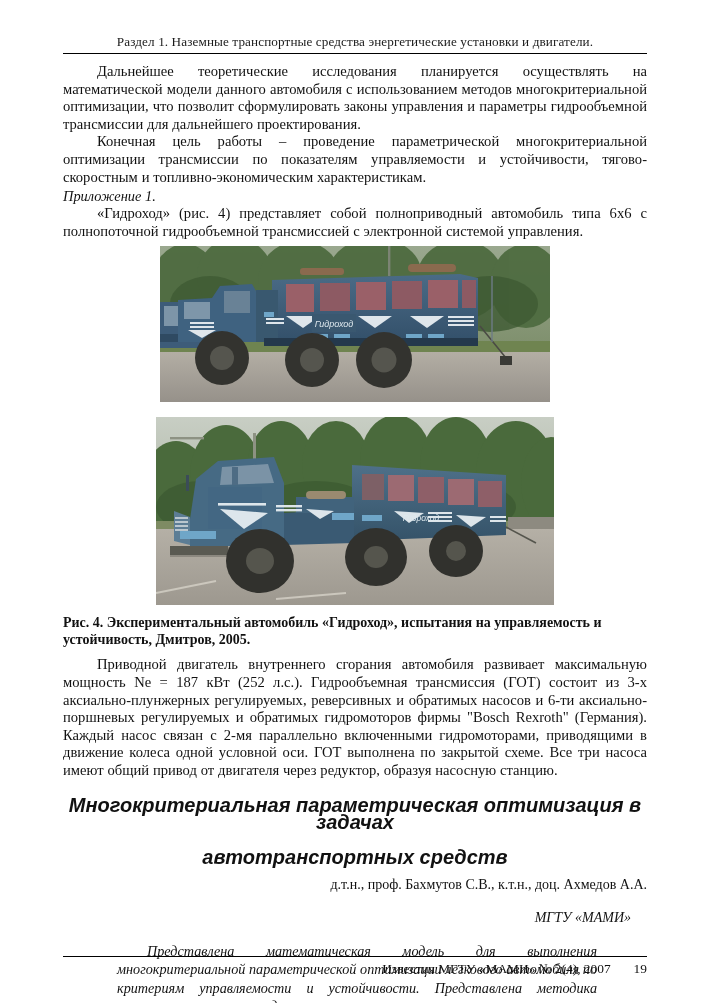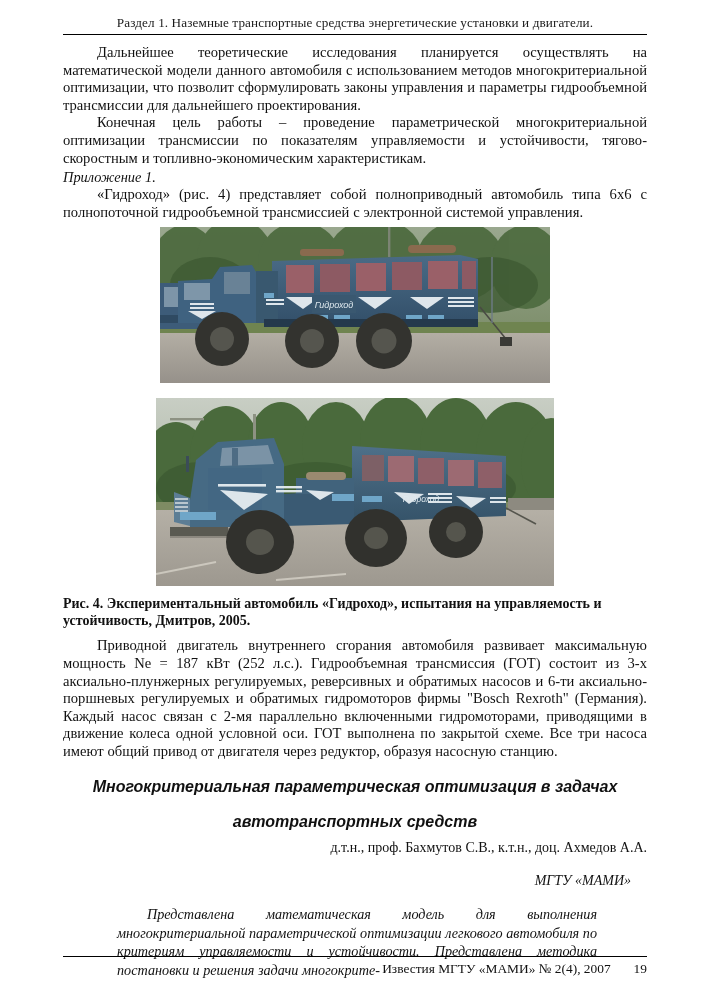--- a/index.html
+++ b/index.html
@@ -9,21 +9,21 @@
     font-family:"Liberation Serif", serif;
     color:#111111;
     overflow:hidden;
     position:relative;
   }
   .page { position:relative; width:710px; height:1003px; box-sizing:border-box;
           padding:0 63px; }
 
   
   .runhead {
-    padding-top:15px;
+    padding-top:34px;
     text-align:center;
     font-size:13.2px;
     color:#1a1a1a;
     letter-spacing:.1px;
   }
   .runhead-rule {
     border-bottom:1.6px solid #000;
     margin-top:3px;
     margin-bottom:9px;
   }
@@ -58,21 +58,21 @@
     font-size:14px;
     line-height:16.5px;
     font-weight:bold;
     text-align:left;
   }
 
   
   .art-title {
     margin:17px 0 4px 0;
     font-family:"Liberation Sans", sans-serif;
-    font-size:16px;
+    font-size:20px;
     line-height:17.6px;
     font-weight:bold;
     font-style:italic;
     text-align:center;
   }
   .authors {
     margin:9px 0 0 0;
     font-size:14px;
     line-height:17px;
     text-align:right;

